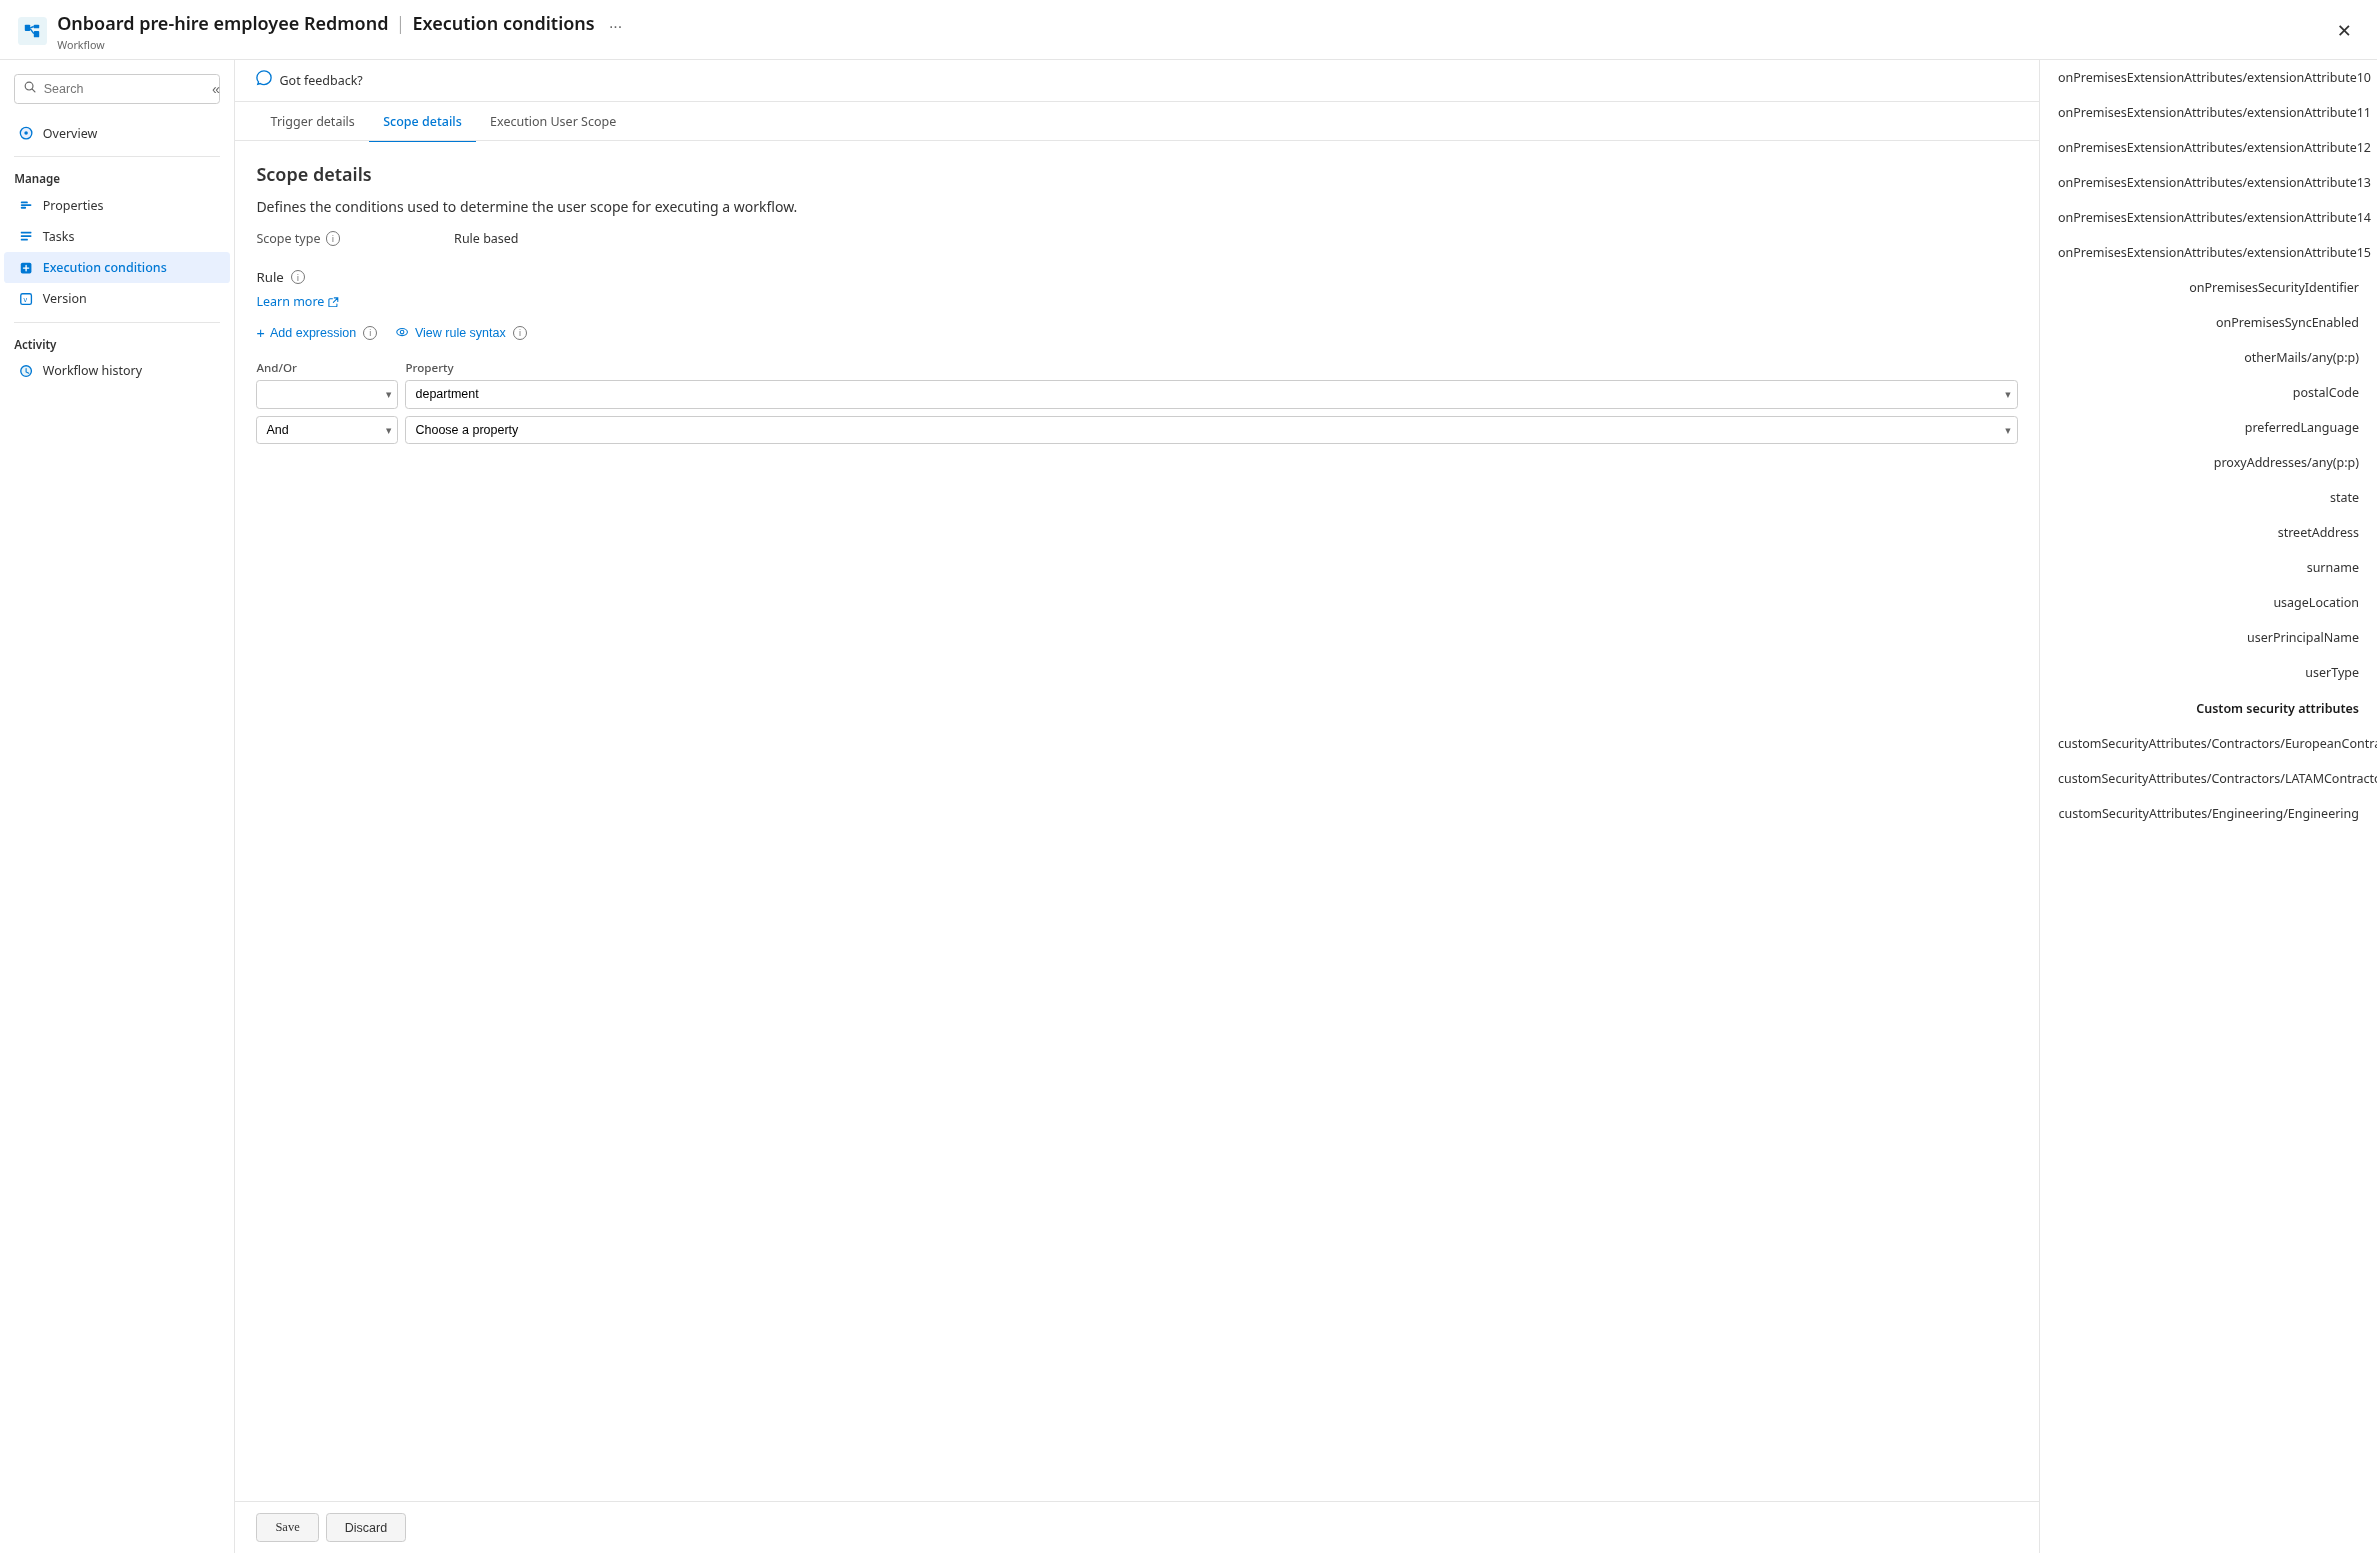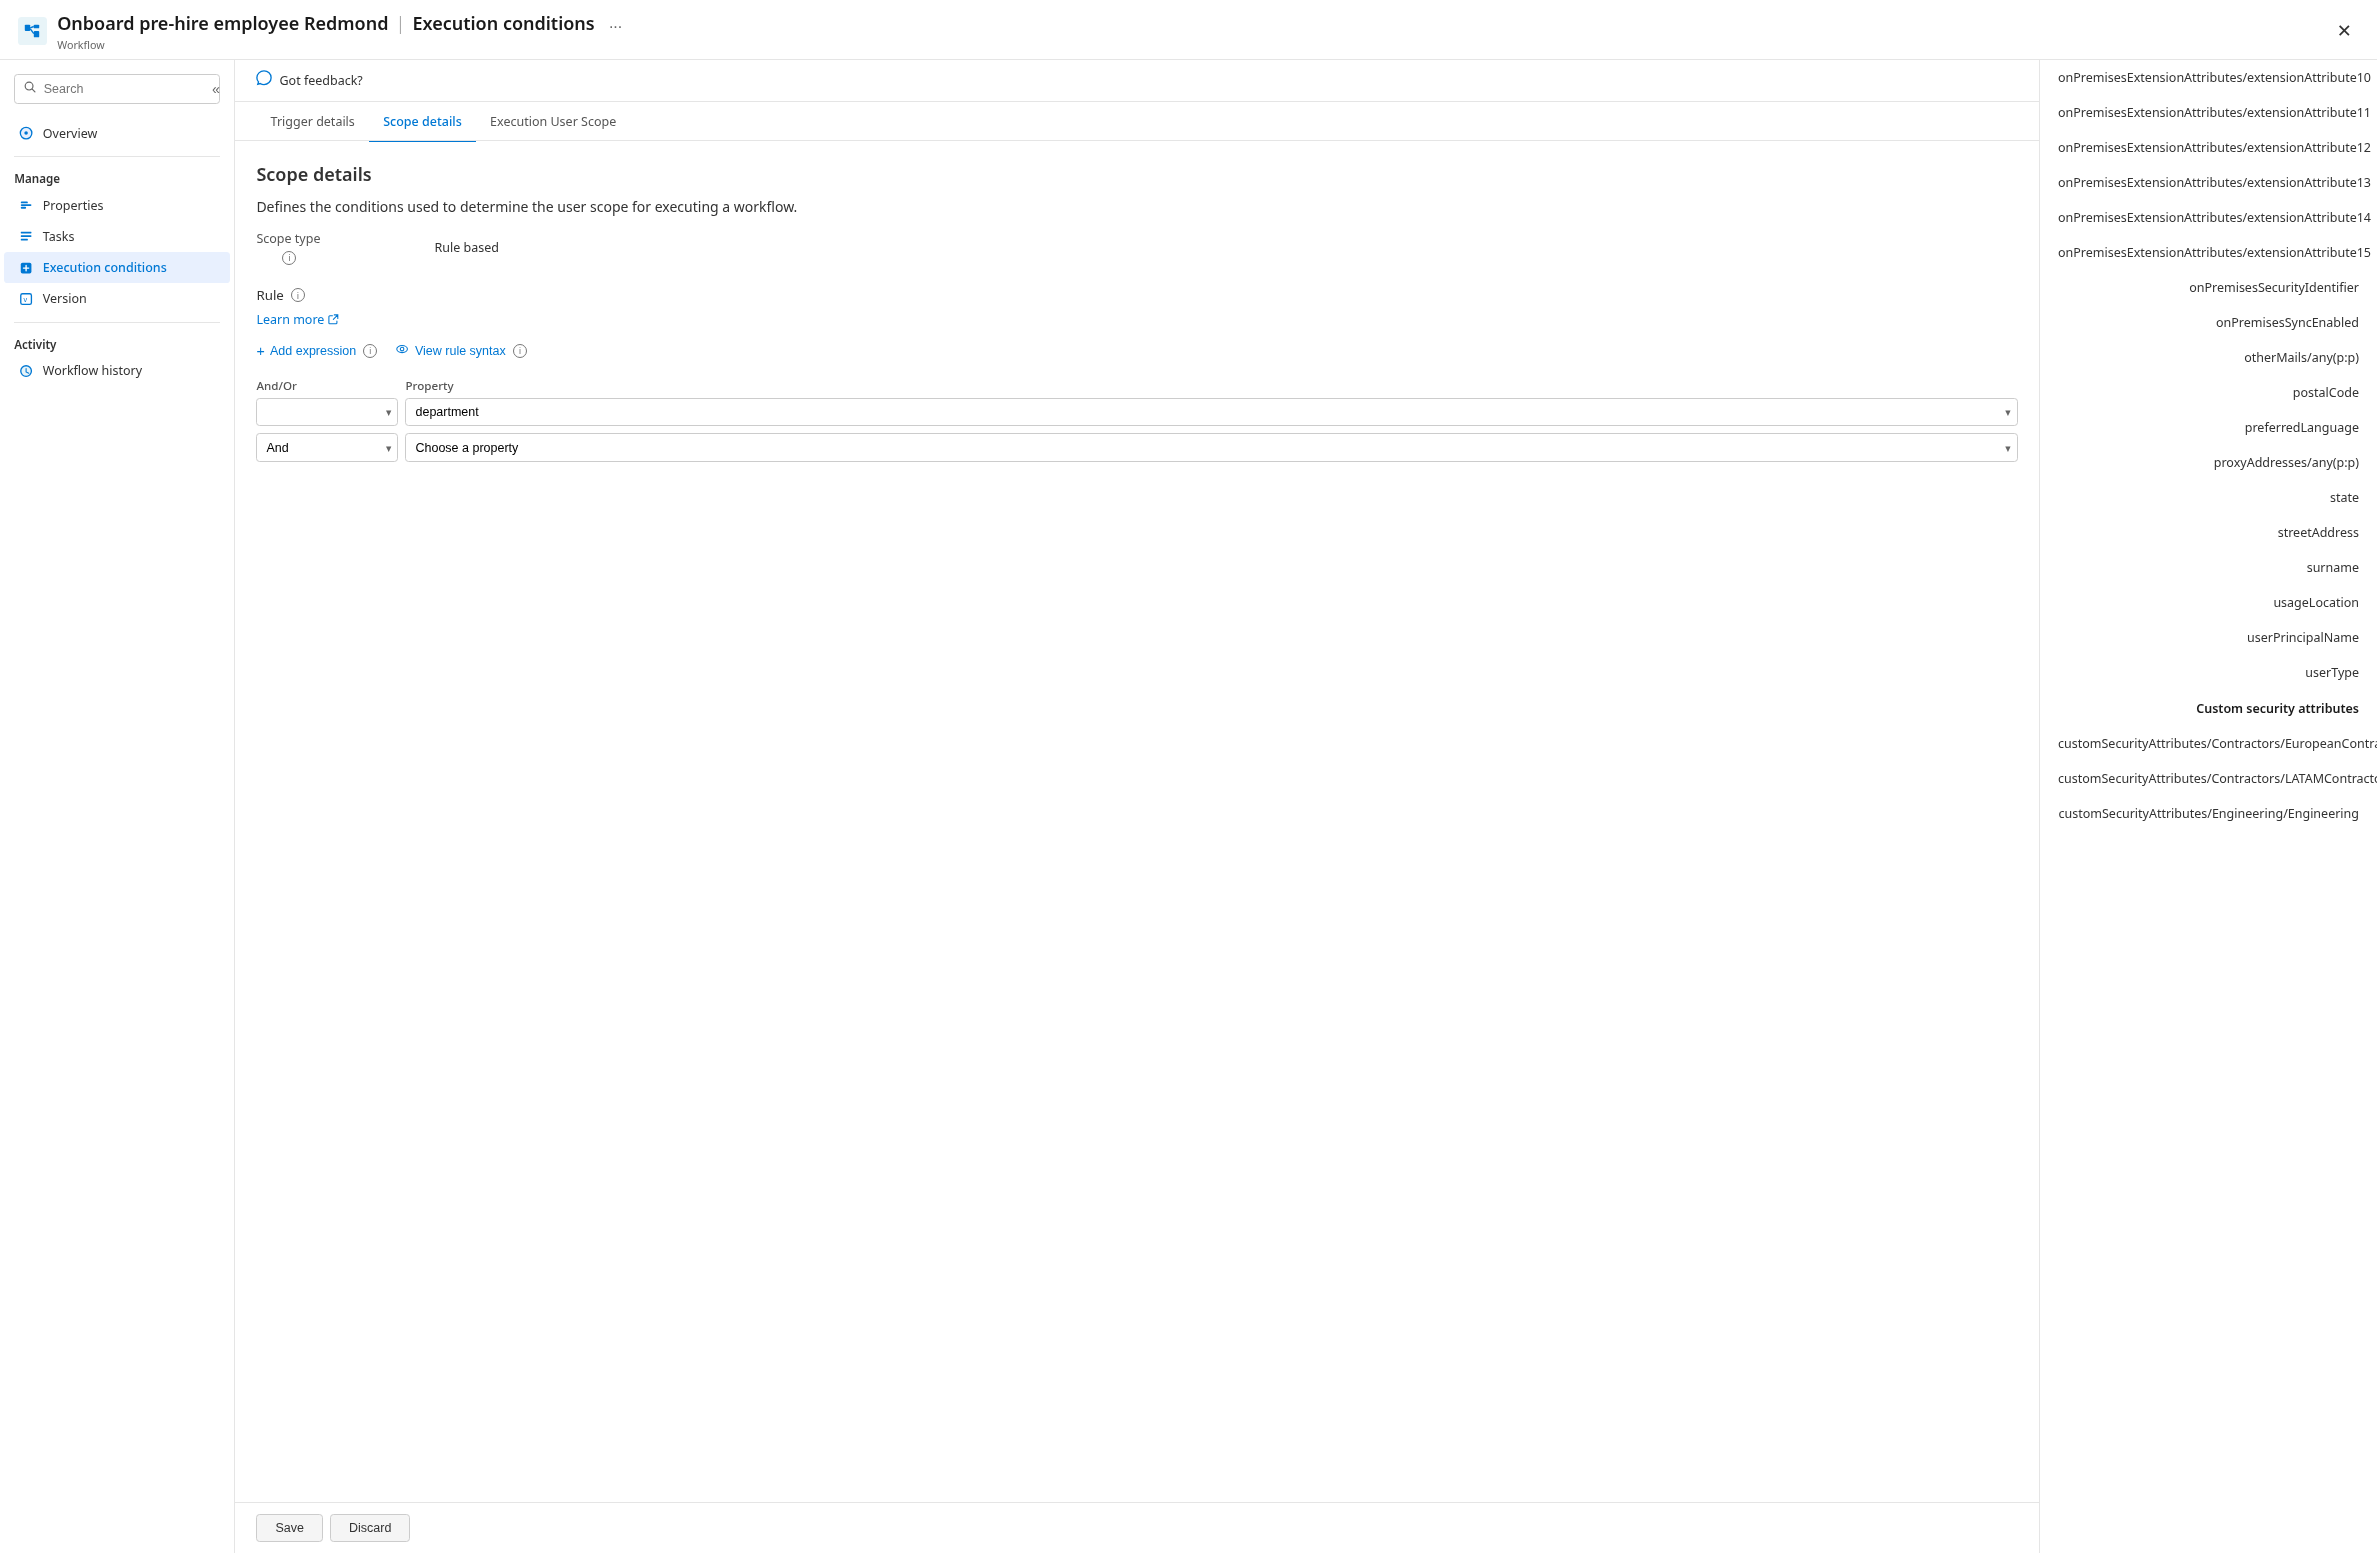--- a/index.html
+++ b/index.html
@@ -49,21 +49,21 @@
     
     .tabs { display: flex; padding: 0 21.4px; border-bottom: 1.8px solid #e5e5e5; gap: 0; }
     .tab { padding: 10.7px 14.2px; cursor: pointer; font-size: 12.5px; color: #555; border-bottom: 1.8px solid transparent; margin-bottom: -1.8px; }
     .tab.active { color: #0078d4; border-bottom: 1.8px solid #0078d4; font-weight: 500; }
 
     
     .scope-content { flex: 1; padding: 21.4px; overflow-y: auto; }
     .scope-title { font-size: 18px; font-weight: 600; margin-bottom: 10.7px; }
     .scope-desc { font-size: 14px; color: #333; margin-bottom: 14.2px; }
     .scope-type-row { display: flex; align-items: center; gap: 7.1px; margin-bottom: 21.4px; font-size: 12.5px; }
-    .scope-type-label { color: #555; display: flex; align-items: center; gap: 3.6px; flex-direction: column; }
+    .scope-type-label { color: #555; display: flex; align-items: center; gap: 3.6px; }
     .scope-type-value { color: #333; margin-left: 107px; }
 
     .rule-section { margin-bottom: 14.2px; }
     .rule-header { display: flex; align-items: center; gap: 5.3px; font-size: 13.3px; font-weight: 400; margin-bottom: 7.1px; }
     .rule-desc { font-size: 12.5px; color: #333; margin-bottom: 3.6px; }
     .rule-link { color: #0078d4; text-decoration: none; display: inline-flex; align-items: center; gap: 3.6px; margin-bottom: 14.2px; }
 
     .rule-actions { display: flex; align-items: center; gap: 18px; margin-bottom: 18px; }
     .add-expression-btn { display: flex; align-items: center; gap: 5.3px; color: #0078d4; cursor: pointer; font-size: 12.5px; background: none; border: none; }
     .view-syntax-btn { display: flex; align-items: center; gap: 5.3px; color: #0078d4; cursor: pointer; font-size: 12.5px; background: none; border: none; }
@@ -73,21 +73,21 @@
     .rule-table-header { display: grid; grid-template-columns: 142px 1fr; gap: 7.1px; margin-bottom: 5.3px; }
     .rule-col-header { font-size: 11.6px; color: #555; font-weight: 500; }
     .rule-row { display: grid; grid-template-columns: 142px 1fr; gap: 7.1px; margin-bottom: 7.1px; align-items: center; }
 
     .select-wrap { position: relative; }
     .rule-select { appearance: none; border: 0.9px solid #ccc; border-radius: 3.6px; padding: 6.2px 27px 6.2px 9px; font-size: 12.5px; background: #fff; cursor: pointer; width: 100%; }
     .select-arrow { position: absolute; right: 7.1px; top: 50%; transform: translateY(-50%); pointer-events: none; color: #666; font-size: 10.7px; }
 
     
     .footer { padding: 10.7px 21.4px; border-top: 0.9px solid #e5e5e5; display: flex; gap: 7.1px; }
-    .btn-save { padding: 6.2px 18px; background: #f5f5f5; border: 0.9px solid #ccc; border-radius: 3.6px; cursor: pointer; font-size: 12.5px; color: #333; }
+    .btn-save { padding: 6.2px 18px; background: #f5f5f5; border: 0.9px solid #ccc; border-radius: 3.6px; cursor: pointer; font-size: 12.5px; color: #333; font-family: Liberation Serif, serif; }
     .btn-discard { padding: 6.2px 18px; background: #f5f5f5; border: 0.9px solid #ccc; border-radius: 3.6px; cursor: pointer; font-size: 12.5px; color: #333; }
 
     
     .dropdown-panel { width: 338px; border-left: 0.9px solid #e5e5e5; overflow-y: auto; flex-shrink: 0; background: #fff; }
     .dropdown-item { padding: 9px 18px; font-size: 12.5px; color: #333; cursor: pointer; border-bottom: none; text-align: right; }
     .dropdown-item.section-header { font-weight: 600; color: #1a1a1a; padding-top: 10.7px; }
 
     .info-circle { display: inline-flex; align-items: center; justify-content: center; width: 14.2px; height: 14.2px; border: 0.9px solid #777; border-radius: 50%; font-size: 9px; color: #777; vertical-align: middle; margin-left: 1.8px; }
     .eye-icon { color: #0078d4; }
   </style>

